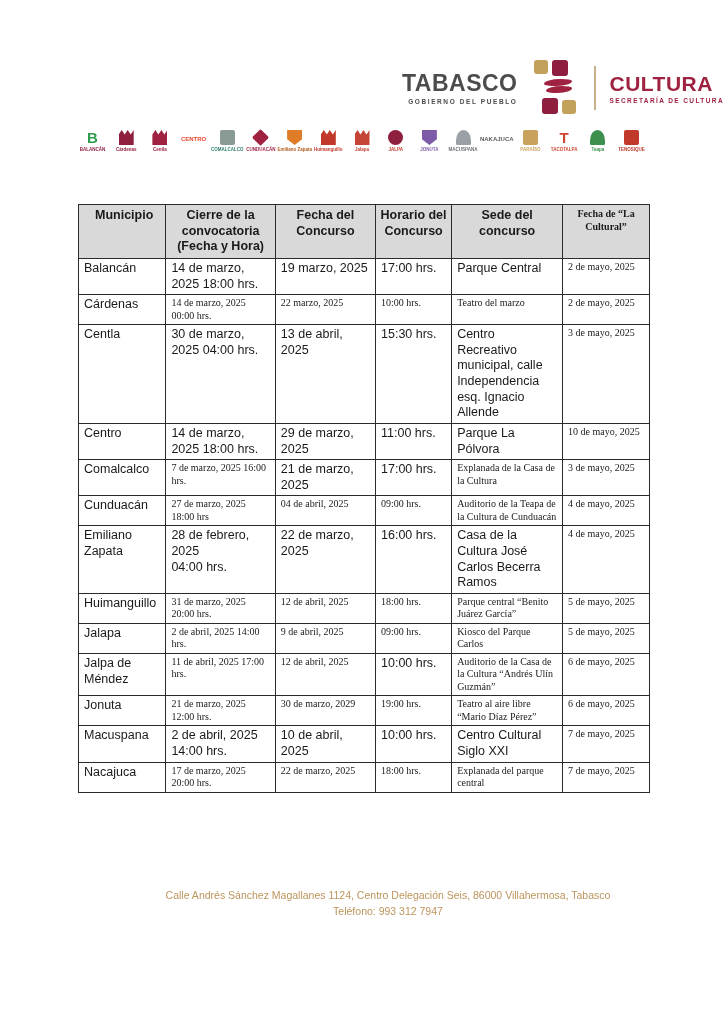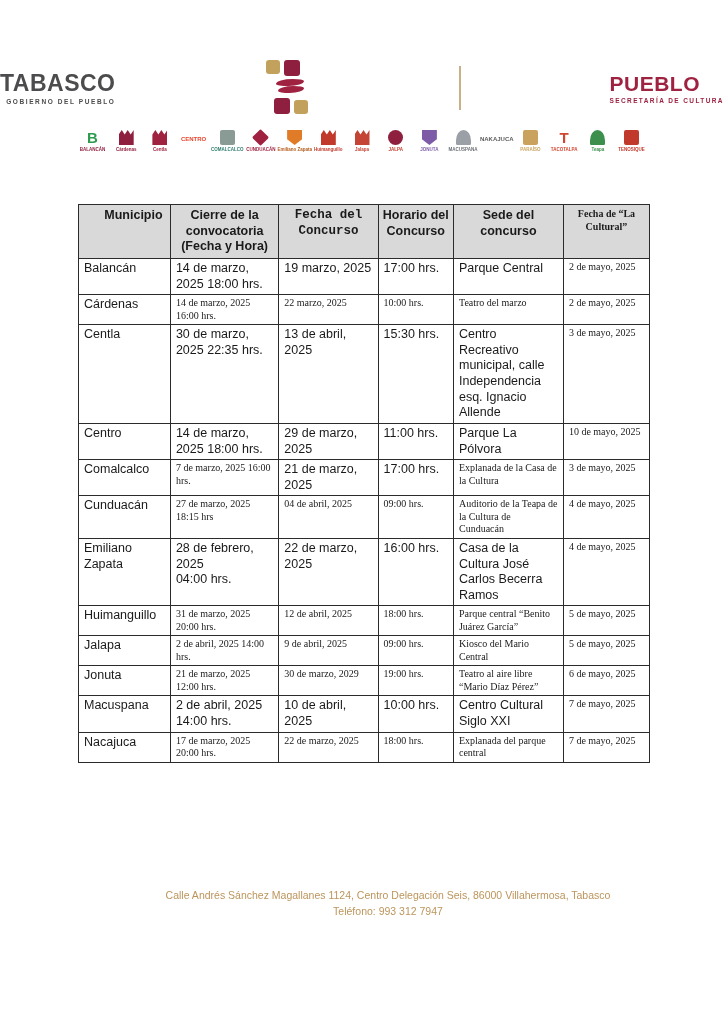--- a/index.html
+++ b/index.html
@@ -2,21 +2,21 @@
 <html><head>
 <meta charset="utf-8">
 <style>
   html,body{margin:0;padding:0;background:#888;}
   .page{
     position:relative;width:724px;height:1024px;background:#ffffff;
     margin:0 auto;overflow:hidden;
     font-family:"Liberation Sans",sans-serif;color:#1a1a1a;
   }
   
-  .brand{position:absolute;top:60px;left:0;width:724px;display:flex;justify-content:space-between;align-items:center;gap:14px;}
+  .brand{position:absolute;top:60px;left:0;width:724px;display:flex;justify-content:flex-end;align-items:center;gap:14px;}
   .brand-left{text-align:right;}
   .brand-title{font-size:23px;font-weight:bold;letter-spacing:.5px;color:#4c4c4e;line-height:1;}
   .brand-sub{font-size:6.5px;font-weight:bold;letter-spacing:1.6px;color:#4c4c4e;margin-top:3px;}
   .emblem{position:relative;width:48px;height:56px;}
   .tile{position:absolute;border-radius:3px;}
   .t-gold{background:#c2a15c;}
   .t-maroon{background:#8f1f3f;}
   .wave{position:absolute;background:#9f2241;border-radius:60% 40% 55% 45%/70% 30% 70% 30%;}
   .brand-divider{width:2px;height:44px;background:#c8b089;}
   .brand-right{text-align:left;}
@@ -35,21 +35,21 @@
   .shape-letter .logo-icon{background:none!important;font-weight:bold;font-size:15px;line-height:15px;text-align:center;}
   .logo-label{font-size:4.5px;font-weight:bold;text-align:center;line-height:1.15;margin-top:2px;white-space:nowrap;}
   .shape-text .logo-label{font-size:6px;margin-top:8px;}
   
   .annex-title{position:absolute;top:186px;left:78px;font-size:13px;color:#111;}
   
   .table-wrap{position:absolute;top:204px;left:78px;width:572px;height:676px;overflow:hidden;}
   table{border-collapse:collapse;width:572px;table-layout:fixed;}
   th,td{border:1px solid #2b2b2b;vertical-align:top;padding:2px 5px;font-size:12.5px;line-height:1.25;overflow-wrap:anywhere;}
   th{background:#d9d9d9;font-weight:bold;text-align:center;padding:3px 4px;}
-  th.left{text-align:center;padding-left:22px;}
+  th.left{text-align:left;padding-left:16px;}
   td{white-space:pre-line;}
   .serif{font-family:Liberation Serif, serif;font-size:10px;}
   
   .footer{position:absolute;top:888px;left:0;width:724px;text-align:center;color:#bc955c;font-size:10.5px;line-height:1.5;margin-left:26px;}
 </style>
 </head>
 <body>
 
 <div class="page">
 
@@ -61,21 +61,21 @@
     <div class="emblem">
       <div class="tile t-gold" style="left:2px;top:0;width:14px;height:14px;"></div>
       <div class="tile t-maroon" style="left:20px;top:0;width:16px;height:16px;"></div>
       <div class="wave" style="left:12px;top:19px;width:28px;height:7px;"></div>
       <div class="wave" style="left:14px;top:26px;width:26px;height:7px;"></div>
       <div class="tile t-maroon" style="left:10px;top:38px;width:16px;height:16px;"></div>
       <div class="tile t-gold" style="left:30px;top:40px;width:14px;height:14px;"></div>
     </div>
     <div class="brand-divider"></div>
     <div class="brand-right">
-      <div class="cultura-title">PUEBLO</div>
+      <div class="cultura-title">CULTURA</div>
       <div class="cultura-sub">SECRETARÍA DE CULTURA</div>
     </div>
   </div>
 
   <div class="logo-band" id="logo-band">
       <div class="logo shape-letter">
         <span class="logo-icon" style="color: rgb(46, 155, 79);">B</span>
         <span class="logo-label" style="color: rgb(143, 31, 63);">BALANCÁN</span>
       </div>
       <div class="logo shape-bars">
@@ -142,46 +142,46 @@
       </div>
     </div>
 
 
   <div class="table-wrap">
     <table>
       <thead>
           <tr id="thead-row">
             <th class="left" style="width: 13.4%;">Municipio</th>
             <th style="width: 19.8%;">Cierre de la convocatoria (Fecha y Hora)</th>
-            <th style="width: 18%; font-family: Liberation Mono, monospace;">Fecha del Concurso</th>
+            <th style="width: 18%;">Fecha del Concurso</th>
             <th style="width: 13.3%;">Horario del Concurso</th>
             <th style="width: 20.1%;">Sede del concurso</th>
             <th class="serif" style="width: 15.4%;">Fecha de “La Cultural”</th>
           </tr>
         </thead>
       <tbody id="tbody">
           <tr>
             <td>Balancán</td>
             <td>14 de marzo, 2025 18:00 hrs.</td>
             <td>19 marzo, 2025</td>
             <td>17:00 hrs.</td>
             <td>Parque Central</td>
             <td class="serif">2 de mayo, 2025</td>
           </tr>
           <tr>
             <td>Cárdenas</td>
-            <td class="serif">14 de marzo, 2025 16:00 hrs.</td>
+            <td class="serif">14 de marzo, 2025 00:00 hrs.</td>
             <td class="serif">22 marzo, 2025</td>
             <td class="serif">10:00 hrs.</td>
             <td class="serif">Teatro del marzo</td>
             <td class="serif">2 de mayo, 2025</td>
           </tr>
           <tr>
             <td>Centla</td>
-            <td>30 de marzo, 2025 22:35 hrs.</td>
+            <td>30 de marzo, 2025 04:00 hrs.</td>
             <td>13 de abril, 2025</td>
             <td>15:30 hrs.</td>
             <td>Centro Recreativo municipal, calle Independencia esq. Ignacio Allende</td>
             <td class="serif">3 de mayo, 2025</td>
           </tr>
           <tr>
             <td>Centro</td>
             <td>14 de marzo, 2025 18:00 hrs.</td>
             <td>29 de marzo, 2025</td>
             <td>11:00 hrs.</td>
@@ -191,21 +191,21 @@
           <tr>
             <td>Comalcalco</td>
             <td class="serif">7 de marzo, 2025 16:00 hrs.</td>
             <td>21 de marzo, 2025</td>
             <td>17:00 hrs.</td>
             <td class="serif">Explanada de la Casa de la Cultura</td>
             <td class="serif">3 de mayo, 2025</td>
           </tr>
           <tr>
             <td>Cunduacán</td>
-            <td class="serif">27 de marzo, 2025 18:15 hrs</td>
+            <td class="serif">27 de marzo, 2025 18:00 hrs</td>
             <td class="serif">04 de abril, 2025</td>
             <td class="serif">09:00 hrs.</td>
             <td class="serif">Auditorio de la Teapa de la Cultura de Cunduacán</td>
             <td class="serif">4 de mayo, 2025</td>
           </tr>
           <tr>
             <td>Emiliano Zapata</td>
             <td>28 de febrero, 2025
 04:00 hrs.</td>
             <td>22 de marzo, 2025</td>
@@ -219,22 +219,30 @@
             <td class="serif">12 de abril, 2025</td>
             <td class="serif">18:00 hrs.</td>
             <td class="serif">Parque central “Benito Juárez García”</td>
             <td class="serif">5 de mayo, 2025</td>
           </tr>
           <tr>
             <td>Jalapa</td>
             <td class="serif">2 de abril, 2025 14:00 hrs.</td>
             <td class="serif">9 de abril, 2025</td>
             <td class="serif">09:00 hrs.</td>
-            <td class="serif">Kiosco del Mario Central</td>
+            <td class="serif">Kiosco del Parque Carlos</td>
             <td class="serif">5 de mayo, 2025</td>
+          </tr>
+          <tr>
+            <td>Jalpa de Méndez</td>
+            <td class="serif">11 de abril, 2025 17:00 hrs.</td>
+            <td class="serif">12 de abril, 2025</td>
+            <td>10:00 hrs.</td>
+            <td class="serif">Auditorio de la Casa de la Cultura “Andrés Ulín Guzmán”</td>
+            <td class="serif">6 de mayo, 2025</td>
           </tr>
           <tr>
             <td>Jonuta</td>
             <td class="serif">21 de marzo, 2025 12:00 hrs.</td>
             <td class="serif">30 de marzo, 2029</td>
             <td class="serif">19:00 hrs.</td>
             <td class="serif">Teatro al aire libre “Mario Díaz Pérez”</td>
             <td class="serif">6 de mayo, 2025</td>
           </tr>
           <tr>

